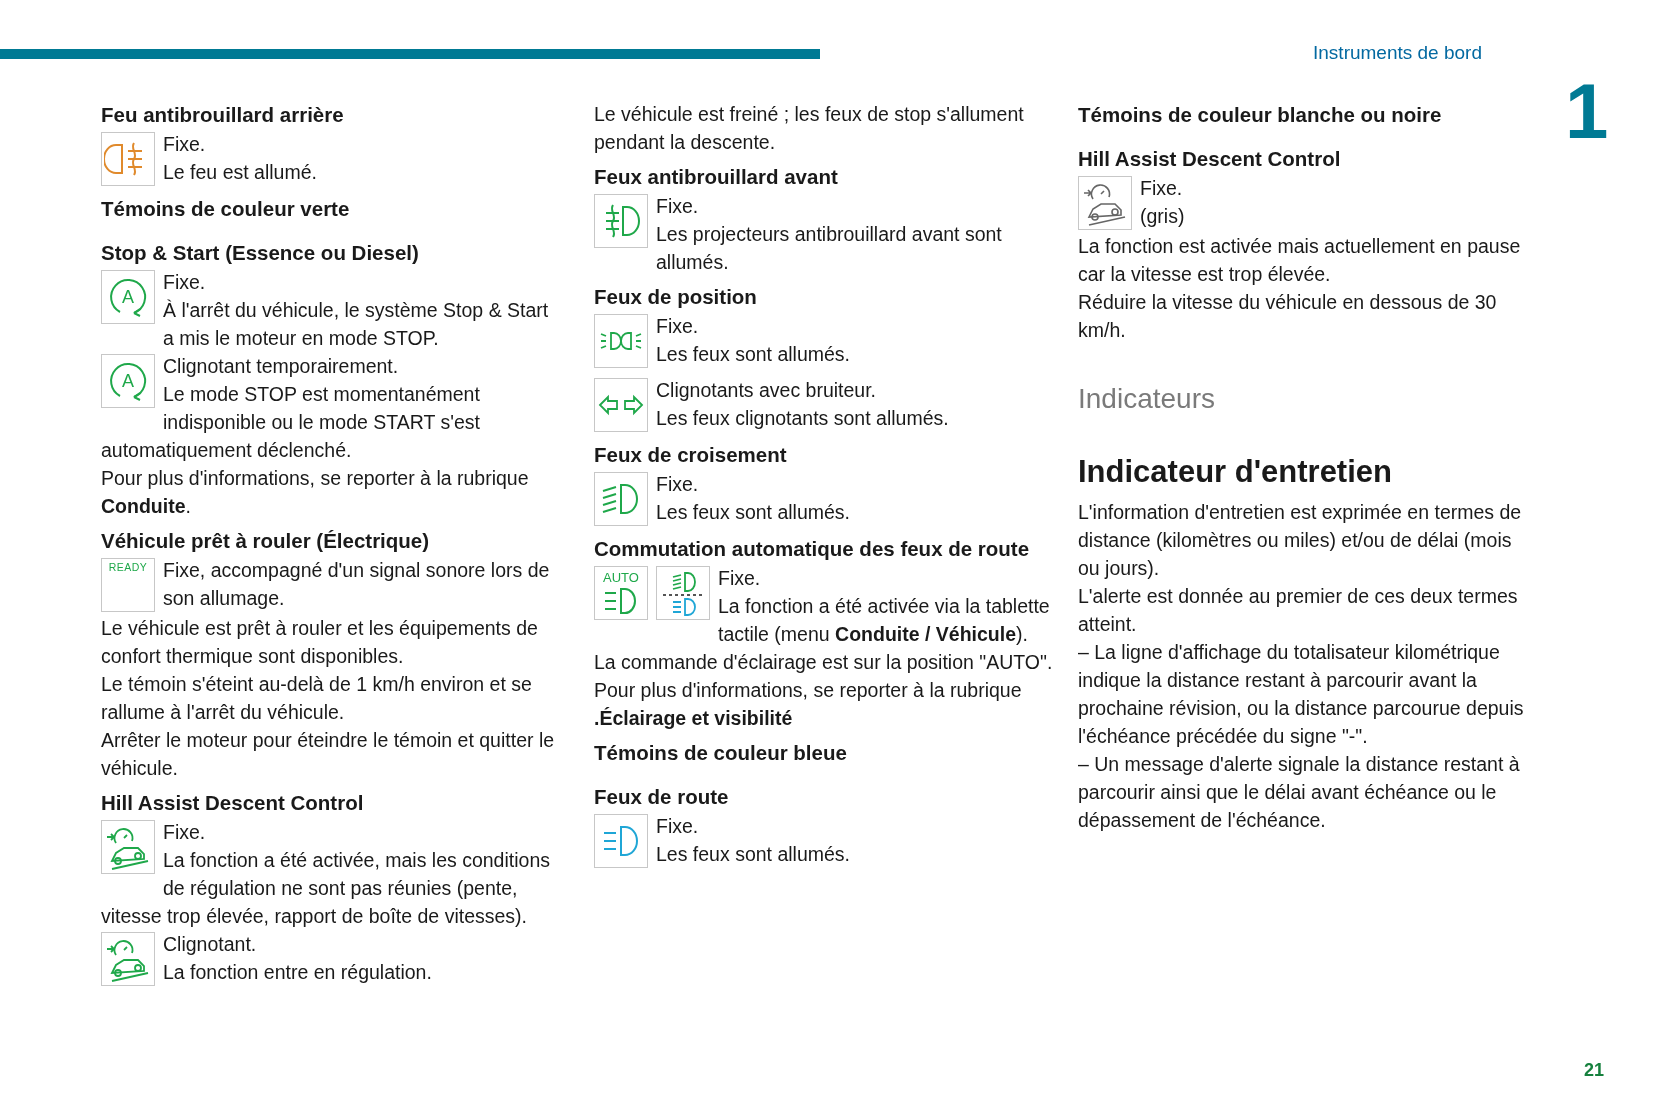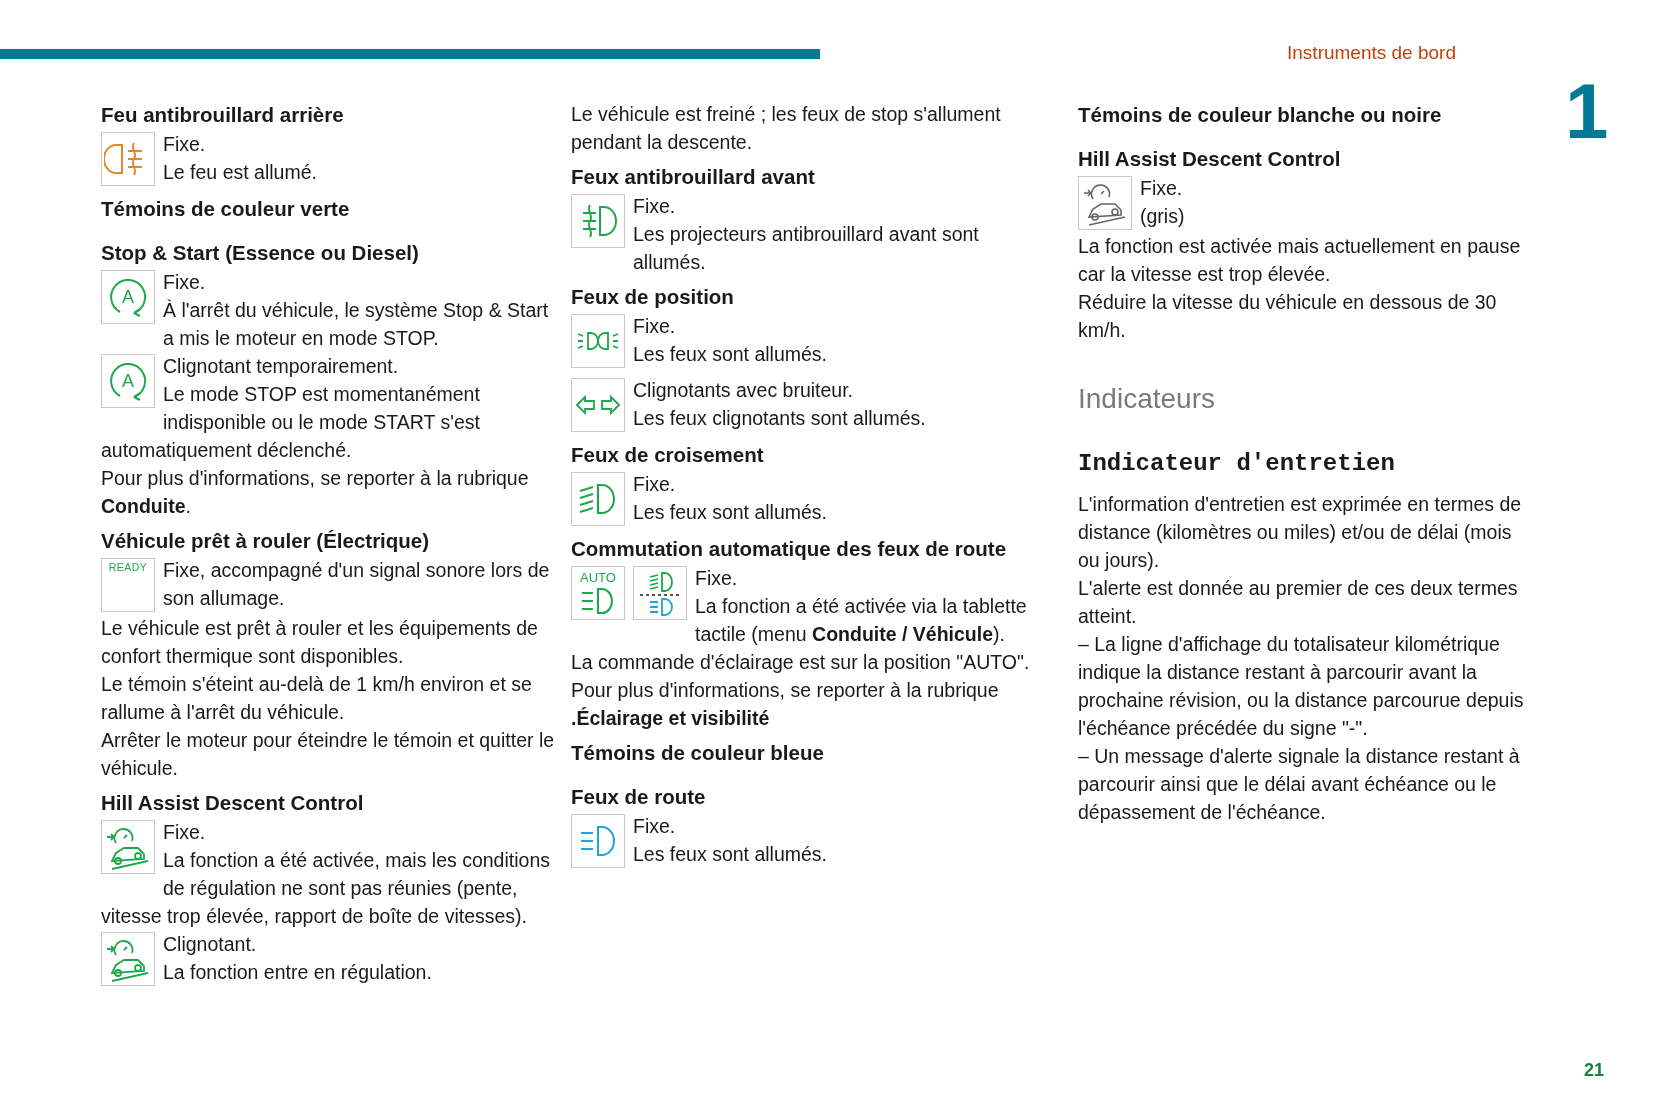--- a/index.html
+++ b/index.html
@@ -1,41 +1,41 @@
 <!DOCTYPE html>
 <html><head>
 <meta charset="utf-8">
 <style>
   html, body { margin: 0; padding: 0; background: #ffffff; }
   body { width: 1653px; height: 1102px; position: relative; overflow: hidden;
          font-family: "Liberation Sans", sans-serif; color: #1a1a1a; }
   .topbar { position: absolute; left: 0; top: 49px; width: 820px; height: 10px; background: #007a94; }
-  .running-head { position: absolute; right: 197px; top: 42px; font-size: 19px; color: #c2410c; }
+  .running-head { position: absolute; right: 171px; top: 42px; font-size: 19px; color: #0369a1; }
   .chapter-num { position: absolute; left: 1565px; top: 72px; font-size: 78px; font-weight: bold; color: #007a94; line-height: 1; }
   .page-num { position: absolute; left: 1584px; top: 1060px; font-size: 18px; font-weight: bold; color: #15803d; }
 
   .col { position: absolute; top: 100px; font-size: 19.5px; line-height: 28px; }
   .col1 { left: 101px; width: 460px; }
-  .col2 { left: 571px; width: 460px; }
+  .col2 { left: 594px; width: 460px; }
   .col3 { left: 1078px; width: 460px; }
 
   h3 { font-size: 20.5px; font-weight: bold; margin: 0; line-height: 30px; }
   .gap-small { height: 6px; }
   .gap-med { height: 14px; }
   p { margin: 0; }
   b { font-weight: bold; }
 
   .icon { float: left; width: 54px; height: 54px; border: 1.5px solid #c7c7c7; box-sizing: border-box;
           margin: 2px 8px 2px 0; display: flex; align-items: center; justify-content: center; background: #fff; }
   .icon svg { width: 48px; height: 48px; }
   .clear { clear: both; }
   .block { overflow: visible; }
 
   .section-gray { font-size: 28px; color: #7a7a7a; margin: 30px 0 0 0; line-height: 50px; font-weight: normal; }
-  .section-big { font-size: 24px; font-weight: bold; margin: 20px 0 6px 0; line-height: 40px; font-family: Liberation Mono, monospace; }
+  .section-big { font-size: 31px; font-weight: bold; margin: 28px 0 6px 0; line-height: 40px; }
 </style>
 </head>
 <body>
 
 <div class="topbar"></div>
 <div class="running-head">Instruments de bord</div>
 <div class="chapter-num">1</div>
 <div class="page-num">21</div>
 
 <div class="col col1">

